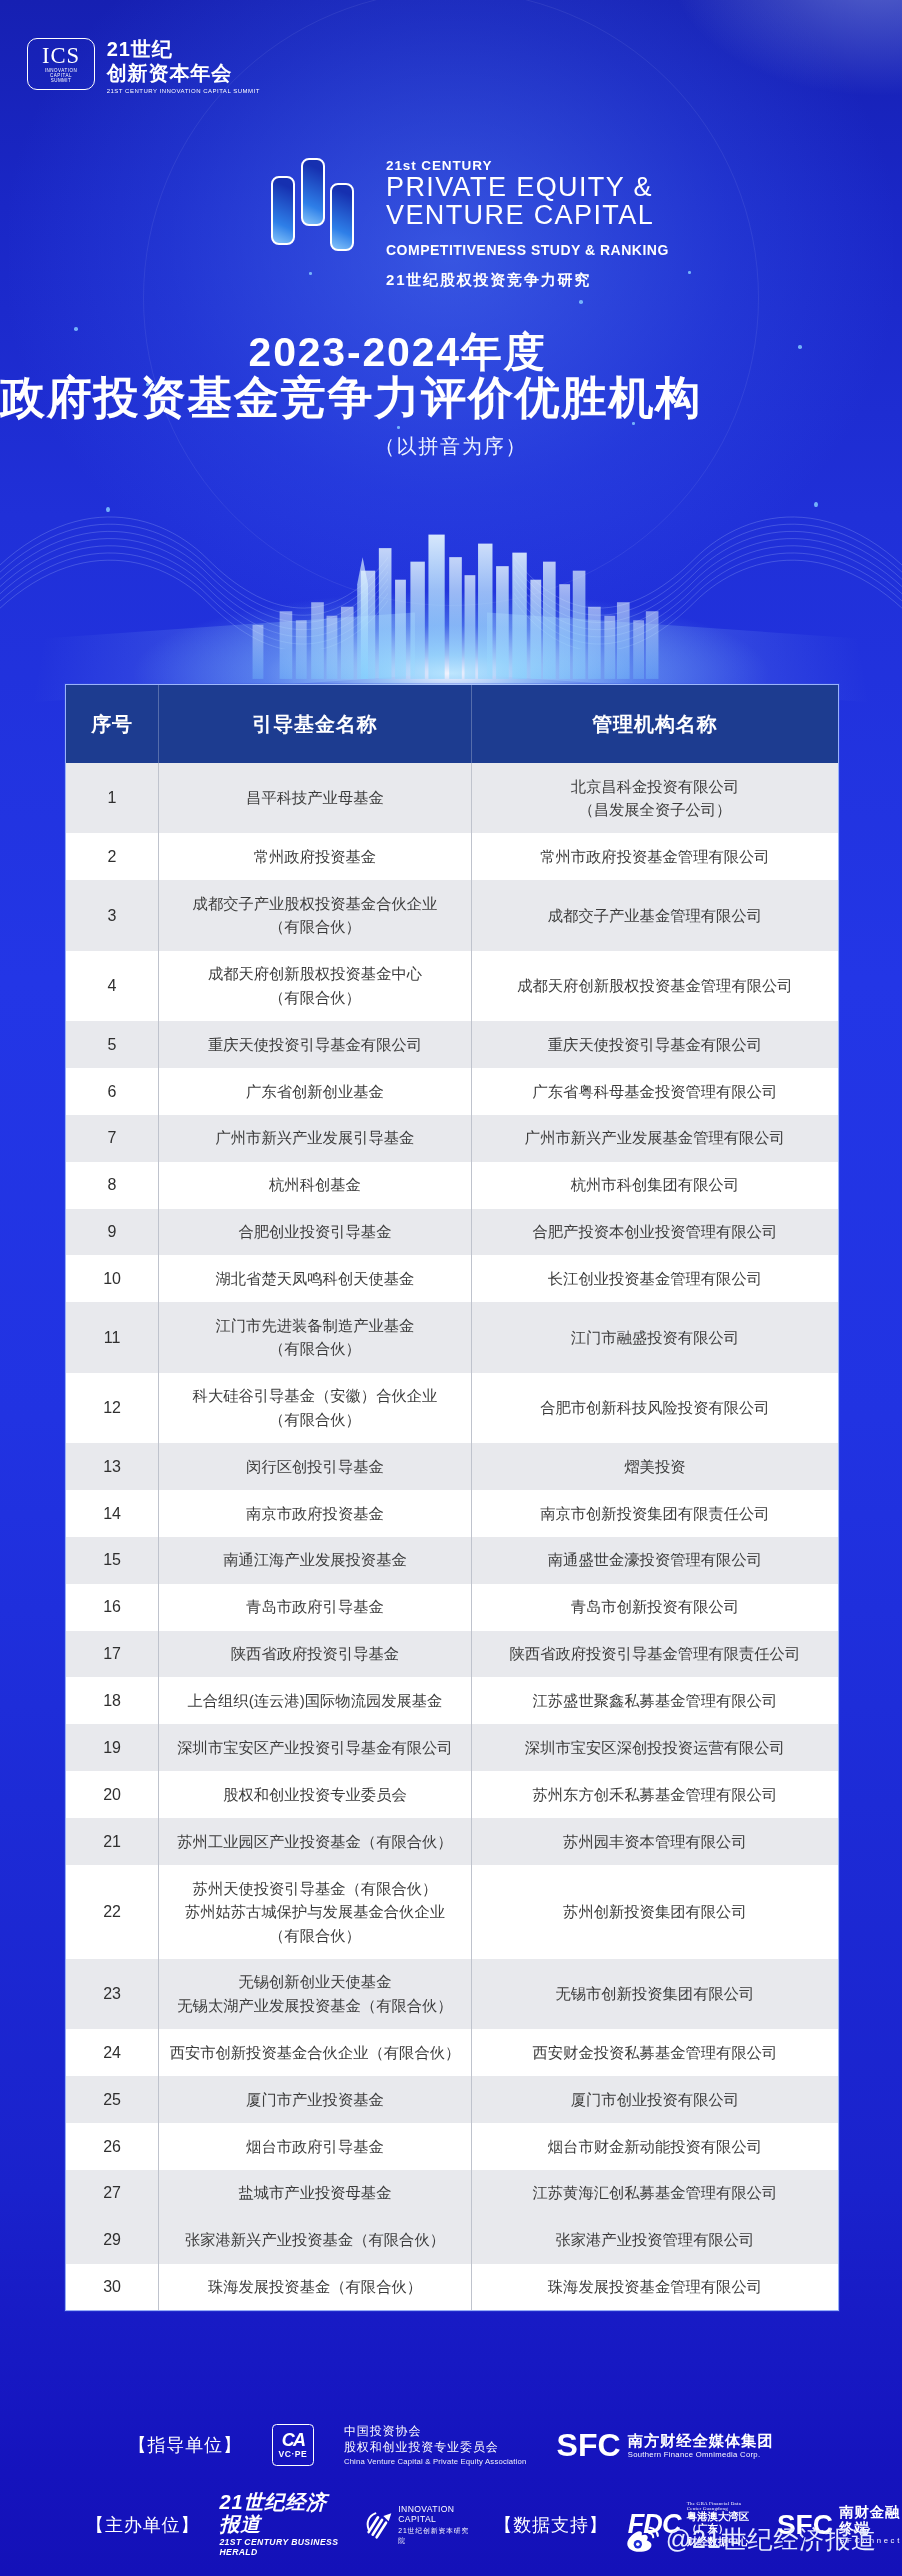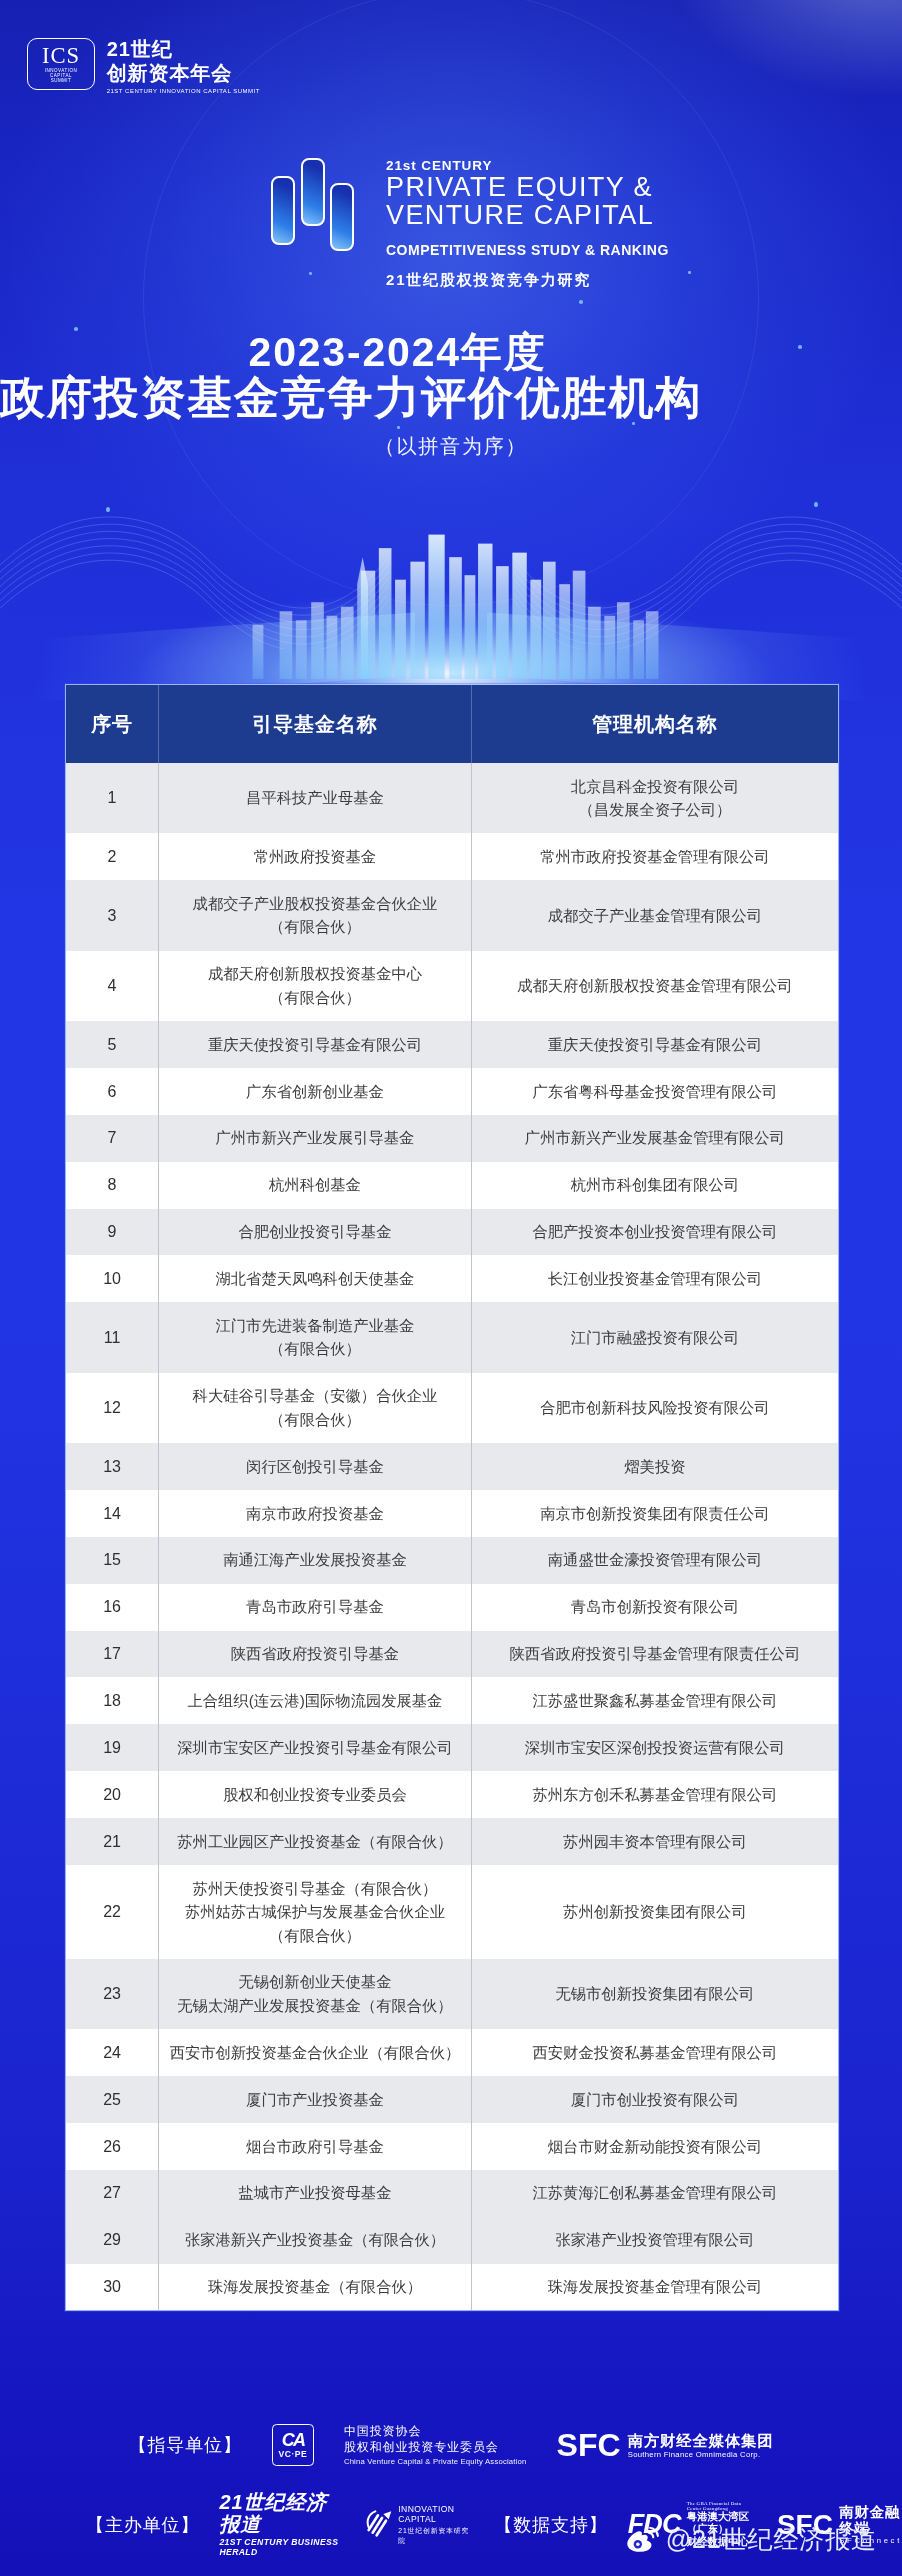--- a/index.html
+++ b/index.html
@@ -96,21 +96,21 @@
   .org-cn1{font-size:12px;line-height:15.3px;letter-spacing:0.9px;}
   .org-cn2{font-size:12px;line-height:15.3px;letter-spacing:0.9px;}
   .org-en{font-size:7.7px;margin-top:1.8px;letter-spacing:0.2px;opacity:.95;}
   .sfc-group{display:flex;align-items:center;gap:7.2px;}
   .sfc-abbr{font-size:32px;font-weight:900;letter-spacing:0;line-height:32px;}
   .sfc-cn{font-size:15.3px;font-weight:bold;letter-spacing:0.9px;line-height:18px;}
   .sfc-en{font-size:7.7px;letter-spacing:0.3px;}
   .herald{display:flex;flex-direction:column;}
   .herald-cn{font-size:20px;font-weight:bold;font-style:italic;letter-spacing:0.9px;line-height:21.7px;}
   .herald-en{font-size:8.6px;font-style:italic;font-weight:bold;letter-spacing:0.4px;margin-top:1.8px;}
-  .innov{display:flex;align-items:flex-start;gap:5.4px;}
+  .innov{display:flex;align-items:flex-end;gap:5.4px;}
   .innov-txt{display:flex;flex-direction:column;}
   .innov-en{font-size:8.6px;letter-spacing:0.4px;line-height:10px;}
   .innov-cn{font-size:6.8px;letter-spacing:0.9px;margin-top:1.8px;}
   .fdc-group{display:flex;align-items:center;gap:6.3px;}
   .fdc-abbr{font-size:27px;font-weight:900;font-style:italic;letter-spacing:-0.9px;}
   .fdc-lines{display:flex;flex-direction:column;font-family:Liberation Serif, serif;}
   .fdc-en{font-size:5px;letter-spacing:0.2px;}
   .fdc-cn{font-size:10.4px;font-weight:bold;line-height:12.6px;}
   .sfcc{display:flex;align-items:center;gap:6.3px;}
   .sfcc-abbr{font-size:28px;font-weight:900;line-height:27px;}

